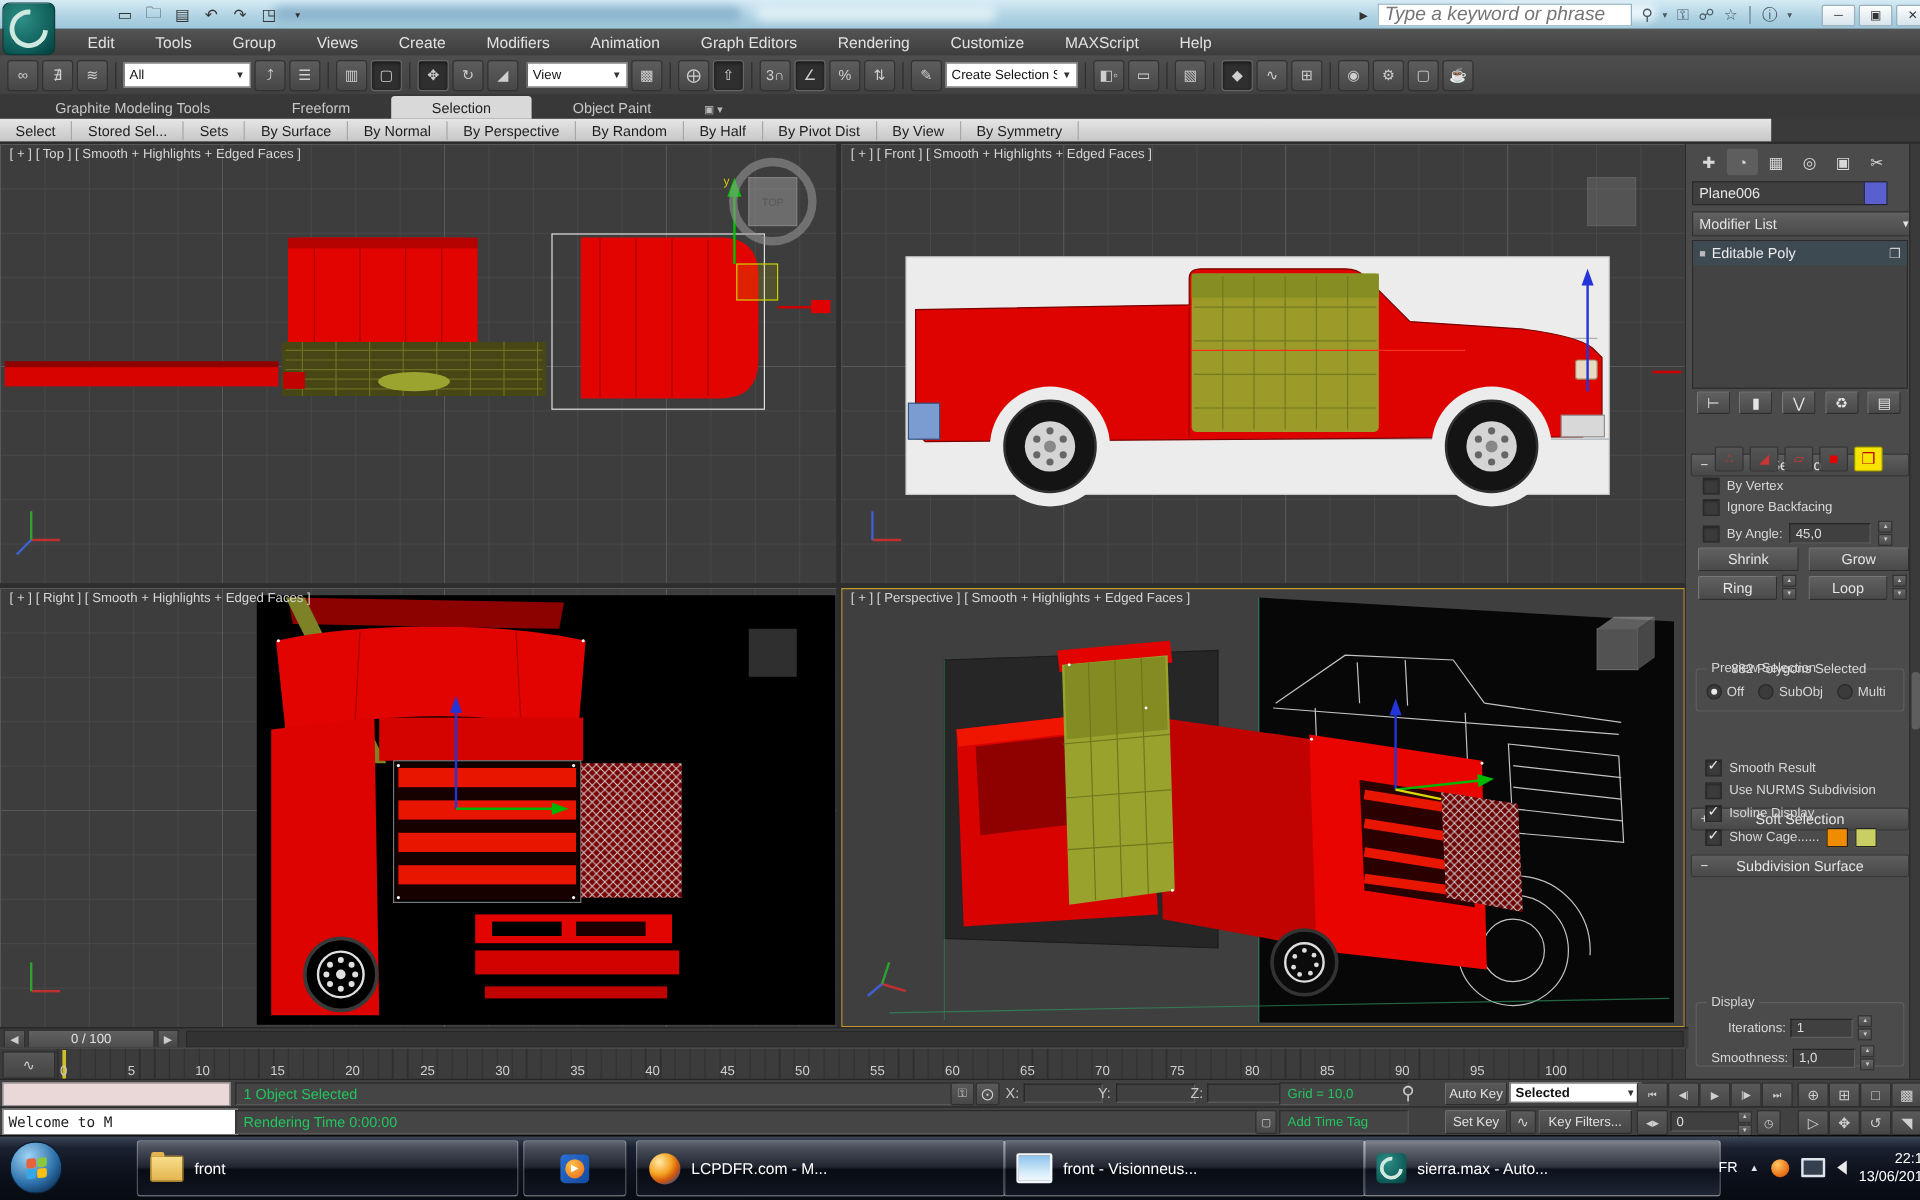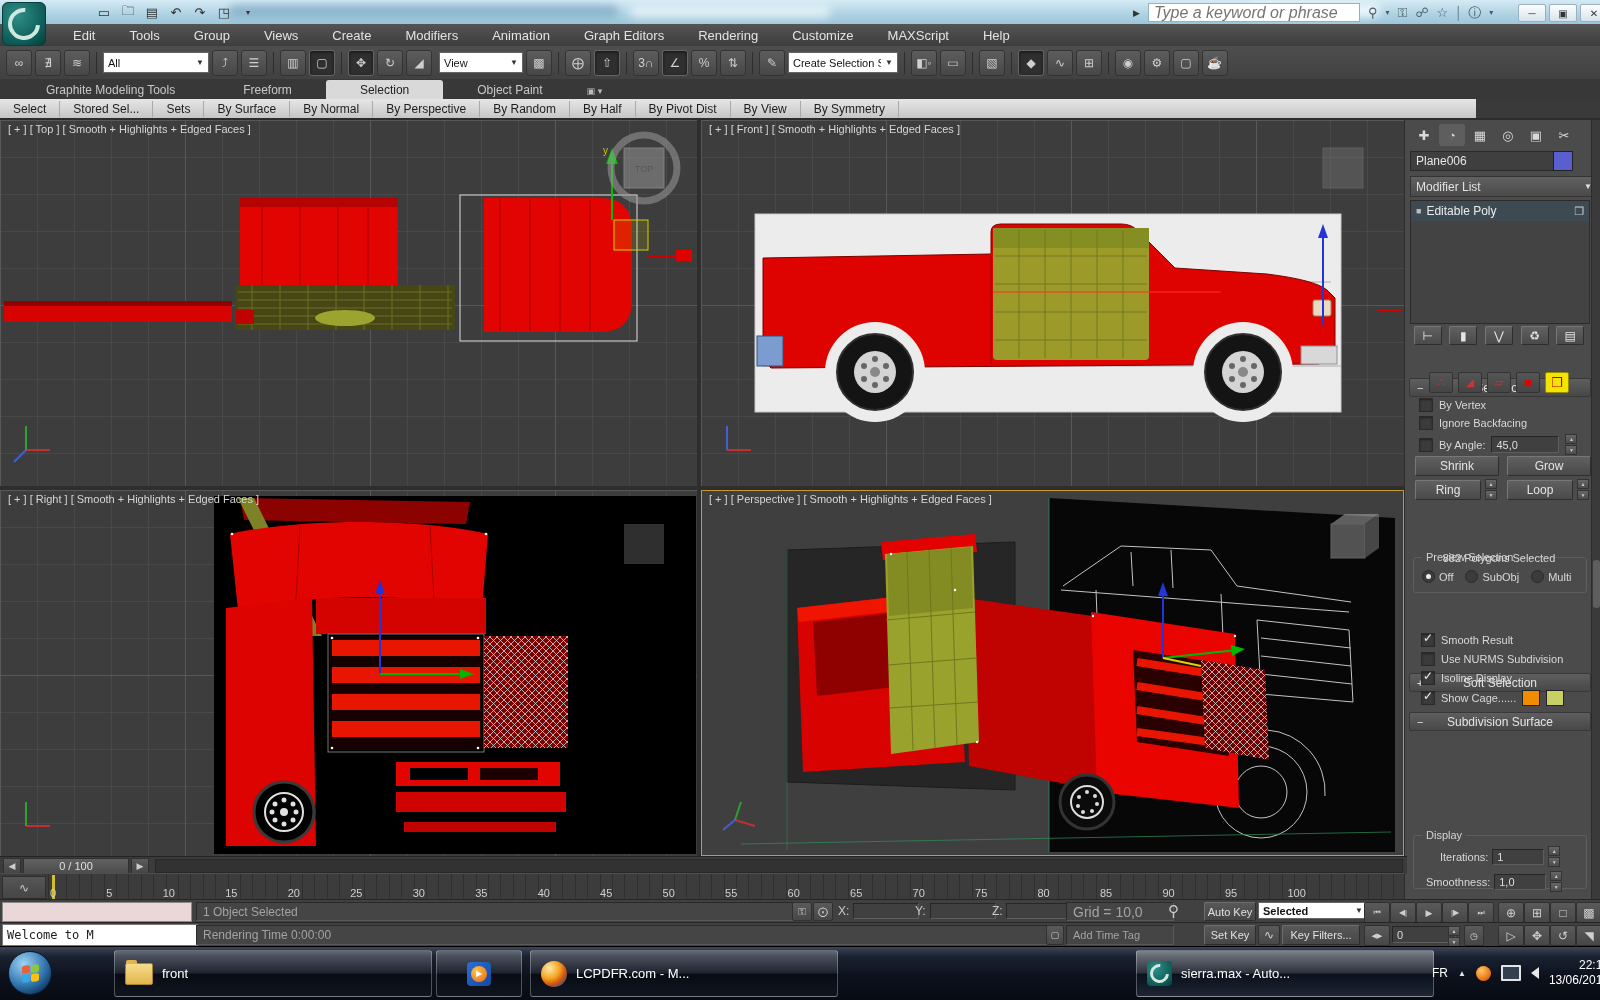--- a/index.html
+++ b/index.html
@@ -127,21 +127,21 @@
   .ruler{position:absolute;left:46px;top:0;width:1358px;height:26px;
     background:repeating-linear-gradient(90deg,#2f2f2f 0 1px,transparent 1px 12.4px);
     background-position:8px 0;}
   .ticks{position:absolute;left:50px;bottom:1px;width:1256px;display:flex;
     justify-content:space-between;}
   .tick{font-size:11px;color:#cfcfcf;}
   .caret0{position:absolute;left:52px;top:1px;width:3px;height:24px;background:#cfc02a;}
   
   .srow{left:0;width:1600px;background:#414141;border-top:1px solid #262626;}
   .sunken{background:#454545;border:1px solid;border-color:#2a2a2a #585858 #585858 #2a2a2a;
-    color:#a3a3a3;font-size:12px;display:flex;align-items:center;padding:0 6px;}
+    color:#22c55e;font-size:12px;display:flex;align-items:center;padding:0 6px;}
   .sbtn{background:linear-gradient(#585858,#464646);border:1px solid;
     border-color:#6e6e6e #2c2c2c #2c2c2c #6e6e6e;color:#e0e0e0;font-size:11px;
     display:flex;align-items:center;justify-content:center;border-radius:2px;}
   .slabel{color:#c8c8c8;font-size:12px;}
   .navico{width:24px;height:19px;background:linear-gradient(#5a5a5a,#474747);
     border:1px solid #303030;border-radius:2px;color:#cfcfcf;font-size:12px;
     display:flex;align-items:center;justify-content:center;}
   .pink{background:#ead7d7;border:1px solid #8a8a8a;}
   .listener{background:#fff;border:1px solid #777;color:#222;
     font-family:"DejaVu Sans Mono",monospace;font-size:12px;display:flex;
@@ -770,21 +770,21 @@
     <div class="abs pink" style="left:2px;top:2px;width:188px;height:18px;"></div>
     <div class="abs sunken" style="left:196px;top:2px;width:590px;height:17px;">1 Object Selected</div>
     <span class="abs navico" style="left:792px;top:2px;width:18px;height:17px;font-size:10px;">⚿</span>
     <span class="abs navico" style="left:813px;top:2px;width:18px;height:17px;font-size:10px;">⨀</span>
     <span class="abs slabel" style="left:838px;top:4px;">X:</span>
     <span class="abs sfield" style="left:853px;top:3px;width:56px;height:14px;"></span>
     <span class="abs slabel" style="left:915px;top:4px;">Y:</span>
     <span class="abs sfield" style="left:930px;top:3px;width:56px;height:14px;"></span>
     <span class="abs slabel" style="left:992px;top:4px;">Z:</span>
     <span class="abs sfield" style="left:1006px;top:3px;width:54px;height:14px;"></span>
-    <span class="abs sunken" style="left:1066px;top:2px;width:94px;height:17px;font-size:14px;">Grid = 10,0</span>
+    <span class="abs sunken" style="left:1066px;top:2px;width:94px;height:17px;font-size:11px;">Grid = 10,0</span>
     <span class="abs" style="left:1168px;top:2px;width:32px;height:18px;color:#ccc;font-size:15px;">⚲</span>
     <span class="abs sbtn" style="left:1204px;top:2px;width:50px;height:17px;">Auto Key</span>
     <span class="abs wdd" style="left:1258px;top:2px;width:100px;height:15px;font-weight:bold;">
       <span>Selected</span>
         <span class="caret">▼</span>
       </span>
     <span class="abs navico" style="left:1364px;top:2px;font-size:8px;">⏮</span>
     <span class="abs navico" style="left:1390px;top:2px;font-size:8px;">◀|</span>
     <span class="abs navico" style="left:1416px;top:2px;font-size:9px;">▶</span>
     <span class="abs navico" style="left:1442px;top:2px;font-size:8px;">|▶</span>
@@ -831,20 +831,24 @@
   </div>
   <div class="task" style="left:436px;width:64px;justify-content:center;">
     <span style="width:24px;height:24px;border-radius:4px;background:linear-gradient(135deg,#2b6fd4,#124a9e);display:flex;align-items:center;justify-content:center;">
       <span style="width:16px;height:16px;border-radius:50%;background:radial-gradient(circle at 35% 30%,#ffc24a,#e8641a);display:flex;align-items:center;justify-content:center;color:#fff;font-size:8px;">▶</span>
     </span>
   </div>
   <div class="task" style="left:530px;width:286px;">
     <span class="ffx"></span>
     <span>LCPDFR.com - M...</span>
   </div>
+  <div class="task" style="left:836px;width:280px;">
+    <span class="photo"></span>
+    <span>front - Visionneus...</span>
+  </div>
   <div class="task active" style="left:1136px;width:276px;">
     <span class="maxmini">
         <span class="ring"></span>
       </span>
     <span>sierra.max - Auto...</span>
   </div>
   <div class="tray" style="left:1432px;">
     <span>FR</span>
     <span style="font-size:8px;color:#dfe6ee;">▲</span>
     <span style="width:15px;height:15px;border-radius:50%;background:radial-gradient(circle at 35% 30%,#ffc860,#e86a12 70%,#a33c05);"></span>

